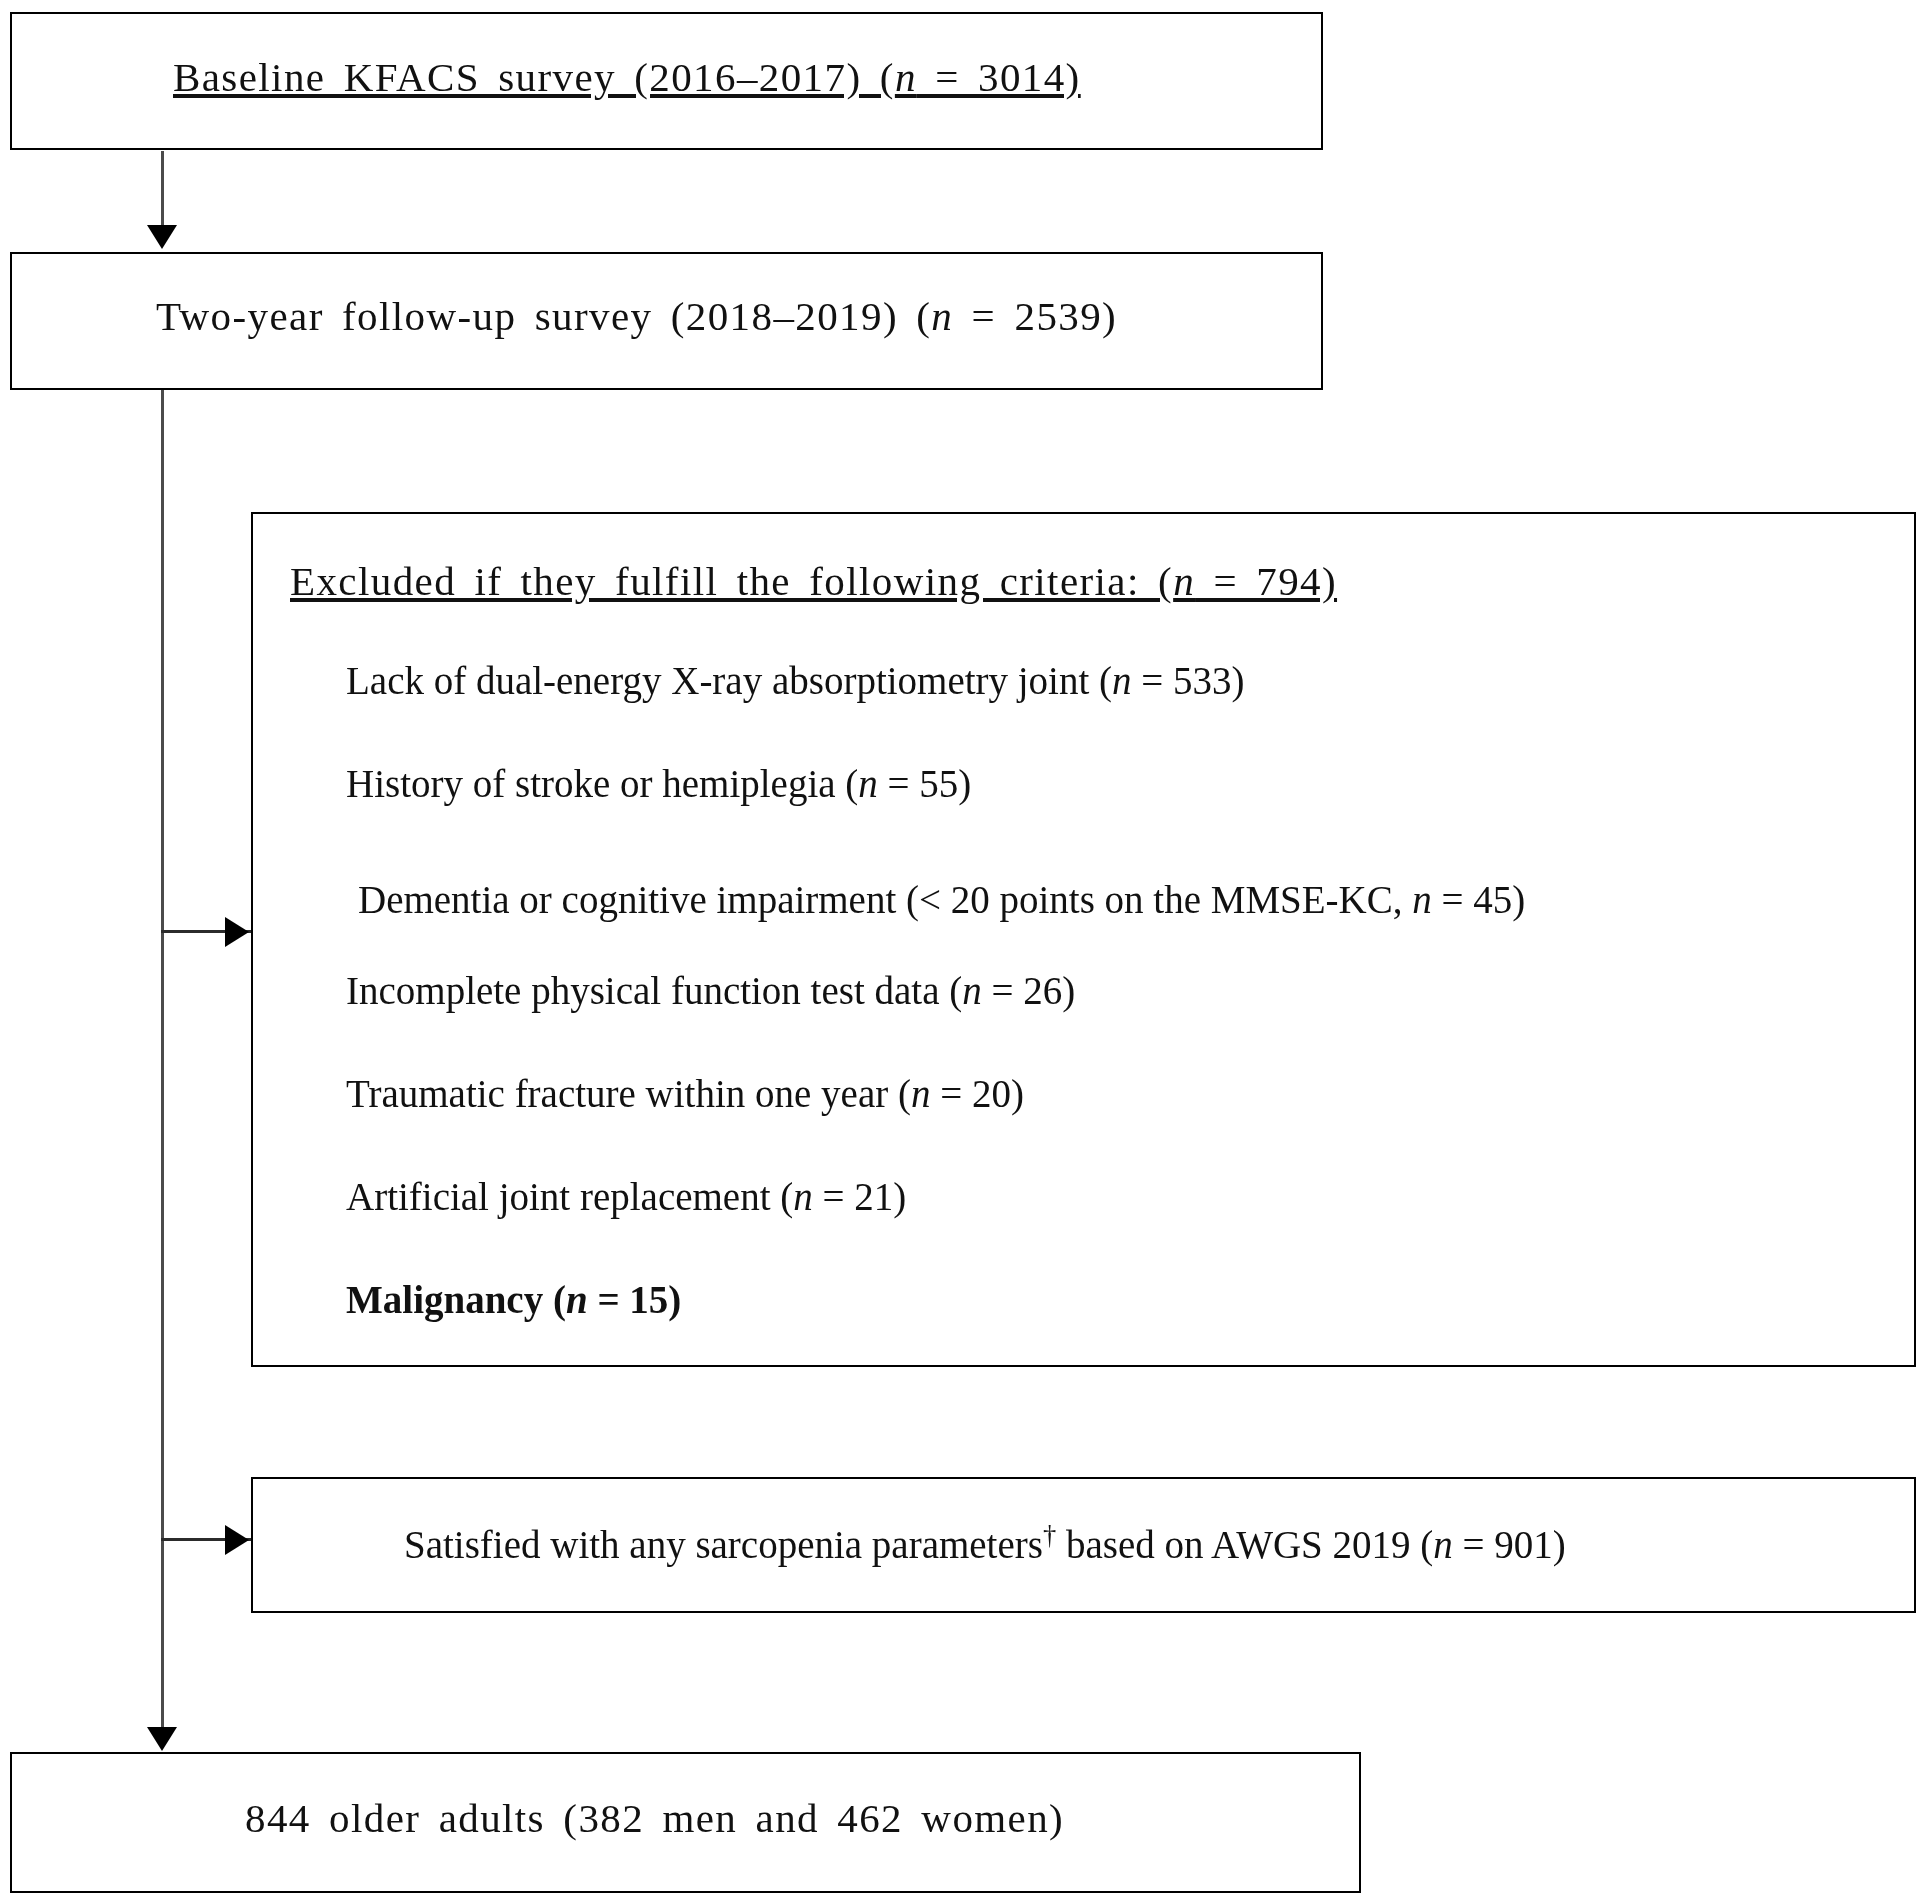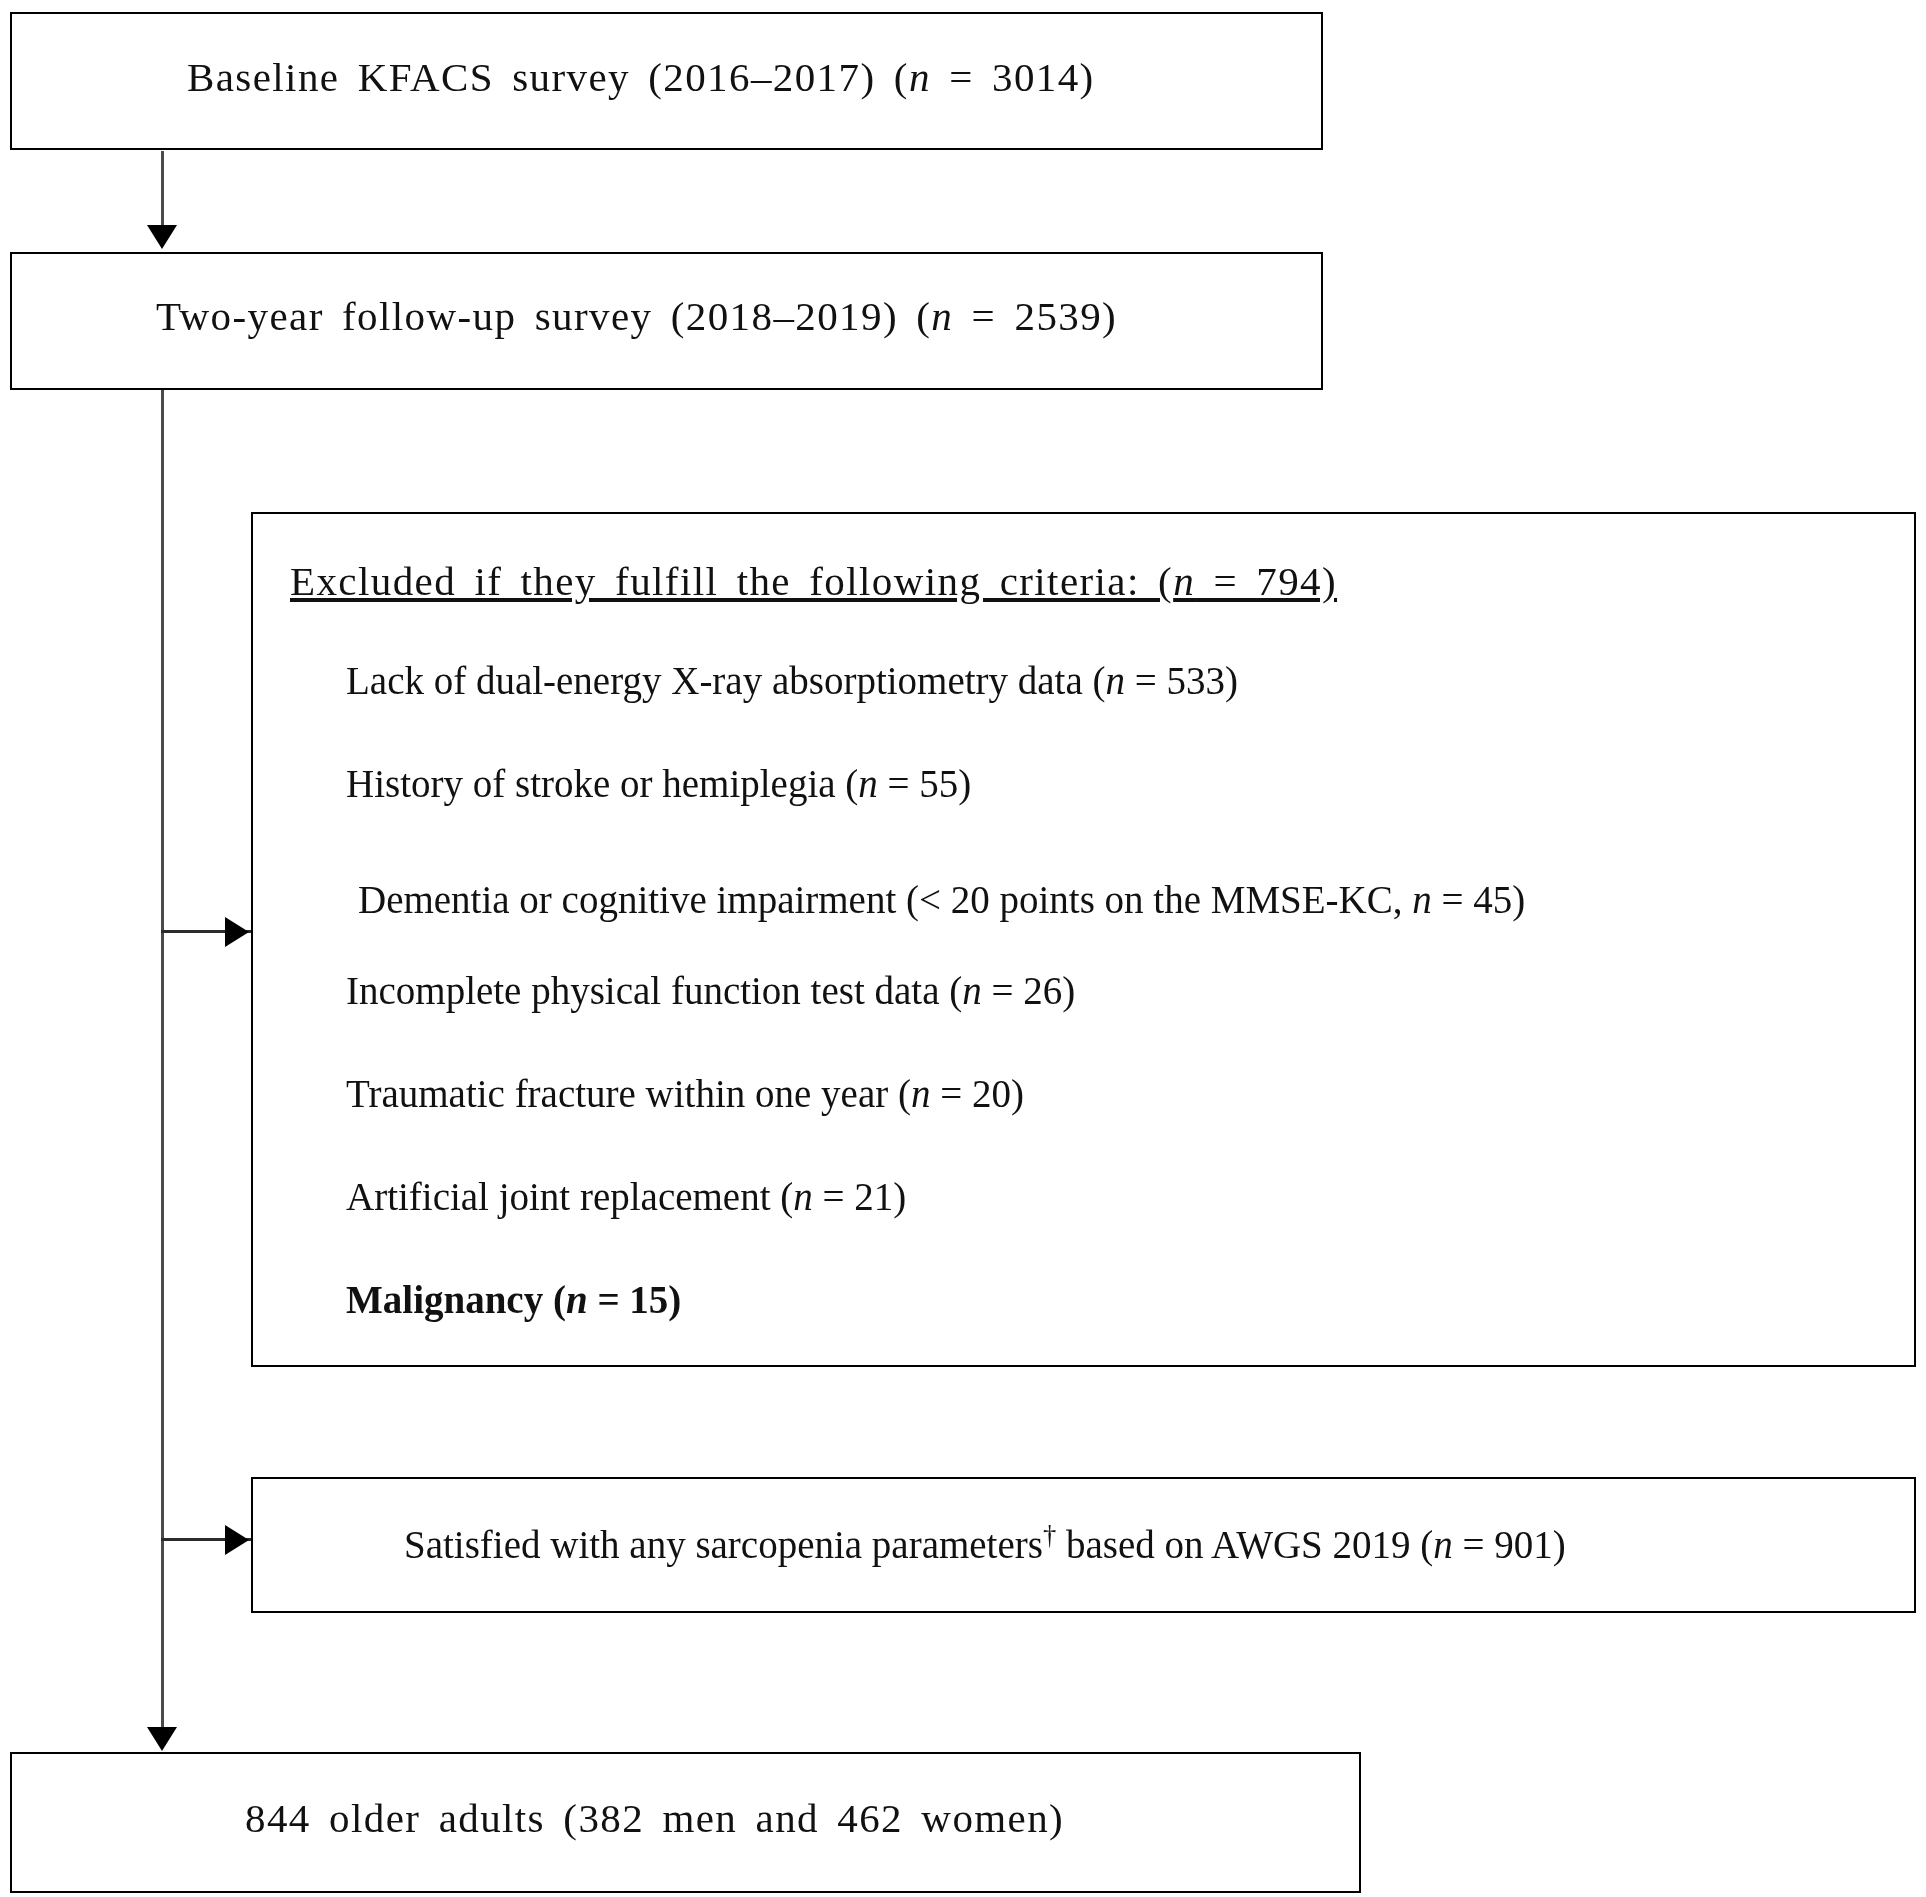--- a/index.html
+++ b/index.html
@@ -72,42 +72,42 @@
     font-size: 39px;
     color: #111111;
   }
 </style>
 </head>
 <body>
 
 <div id="canvas">
 
   <div class="box" style="left:10px; top:12.3px; width:1313px; height:138px;"></div>
-  <div class="box-text wide-space" style="left:187px; top:54px;"><span>Baseline  KFACS  survey  (2016–2017)  (</span><span class="ital">n</span><span>  =  3014)</span></div>
+  <div class="box-text wide-space" style="left:173px; top:54px;text-decoration:underline;"><span>Baseline  KFACS  survey  (2016–2017)  (</span><span class="ital">n</span><span>  =  3014)</span></div>
 
   <div class="vline" style="left:161px; top:151px; height:84px;"></div>
   <div class="arrow-down" style="left:147px; top:225px;"></div>
 
   <div class="box" style="left:10px; top:252px; width:1313px; height:138px;"></div>
   <div class="box-text wide-space" style="left:156px; top:293px;"><span>Two-year  follow-up  survey  (2018–2019)  (</span><span class="ital">n</span><span>  =  2539)</span></div>
 
   <div class="vline" style="left:161px; top:390px; height:1358px;"></div>
   <div class="arrow-down" style="left:147px; top:1727px;"></div>
 
   <div class="hline" style="left:161px; top:930px; width:95px;"></div>
   <div class="arrow-right" style="left:225px; top:917px;"></div>
 
   <div class="hline" style="left:161px; top:1538px; width:95px;"></div>
   <div class="arrow-right" style="left:225px; top:1525px;"></div>
 
   <div class="box" style="left:251px; top:512px; width:1665px; height:855px;"></div>
 
   <div class="box-text wide-space" style="left:290px; top:558px;text-decoration:underline;"><span>Excluded  if  they  fulfill  the  following  criteria:  (</span><span class="ital">n</span><span>  =  794)</span></div>
 
-  <div class="crit-item" style="left:346px; top:658px;"><span>Lack of dual-energy X-ray absorptiometry data (</span><span class="ital">n</span><span> = 533)</span></div>
+  <div class="crit-item" style="left:346px; top:658px;"><span>Lack of dual-energy X-ray absorptiometry joint (</span><span class="ital">n</span><span> = 533)</span></div>
 
   <div class="crit-item" style="left:346px; top:761px;"><span>History of stroke or hemiplegia (</span><span class="ital">n</span><span> = 55)</span></div>
 
   <div class="crit-item" style="left:346px; top:877px;margin-left:12px;"><span>Dementia or cognitive impairment (&lt; 20 points on the MMSE-KC, </span><span class="ital">n</span><span> = 45)</span></div>
 
   <div class="crit-item" style="left:346px; top:968px;"><span>Incomplete physical function test data (</span><span class="ital">n</span><span> = 26)</span></div>
 
   <div class="crit-item" style="left:346px; top:1071px;"><span>Traumatic fracture within one year (</span><span class="ital">n</span><span> = 20)</span></div>
 
   <div class="crit-item" style="left:346px; top:1174px;"><span>Artificial joint replacement (</span><span class="ital">n</span><span> = 21)</span></div>

